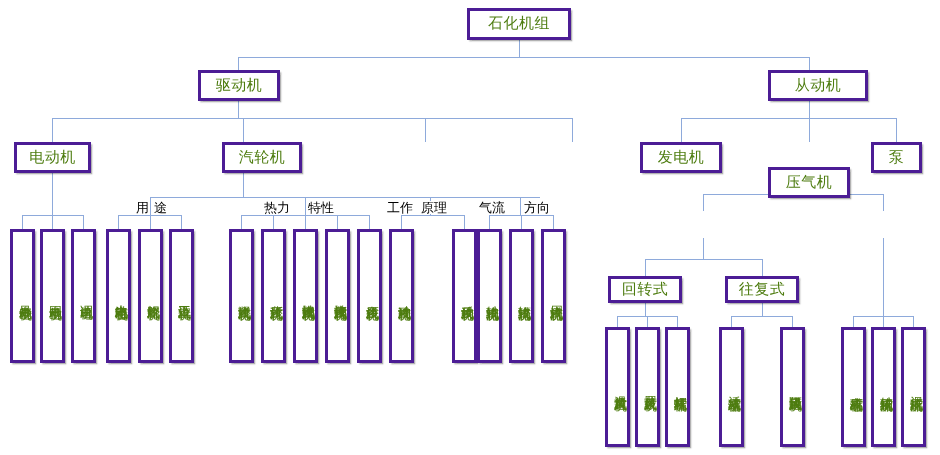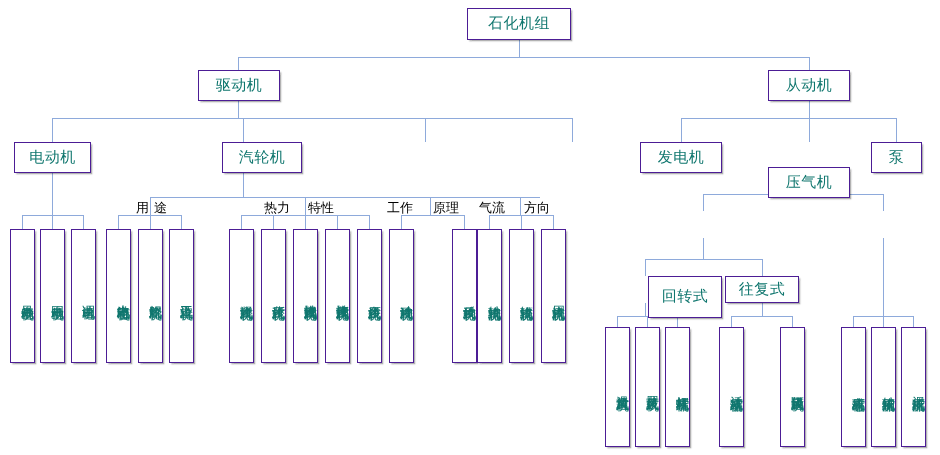--- a/index.html
+++ b/index.html
@@ -6,27 +6,27 @@
   #stage{
     position:relative;
     width:940px;height:455px;
     background:#ffffff;
     font-family:"Liberation Serif","DejaVu Serif",serif;
     overflow:hidden;
   }
   .node{
     position:absolute;
     box-sizing:border-box;
-    border:1px solid #4c1d95;
+    border:3px solid #4c1d95;
     background:#ffffff;
     box-shadow:1.5px 1.5px 1.5px rgba(0,0,0,0.30);
     display:flex;
     align-items:center;
     justify-content:center;
-    color:#0f766e;
+    color:#4d7c0f;
     line-height:1.04;
     text-align:center;
   }
   .node.h{ font-size:15px; letter-spacing:0.5px; }
   .node.v{
     writing-mode:vertical-rl;
     text-orientation:upright;
     font-size:13px;
     letter-spacing:0.5px;
     padding:5px 0;
@@ -129,35 +129,35 @@
 
   <div class="lnk vt" style="left:883px;top:238px;height:78px;"></div>
   <div class="lnk hz" style="left:853px;top:316px;width:60px;"></div>
   <div class="lnk vt" style="left:853px;top:316px;height:11px;"></div>
   <div class="lnk vt" style="left:883px;top:316px;height:11px;"></div>
   <div class="lnk vt" style="left:913px;top:316px;height:11px;"></div>
 
   <div class="node h" style="left:467px;top:8px;width:104px;height:32px;">石化机组</div>
 
   <div class="node h" style="left:198px;top:70px;width:82px;height:31px;">驱动机</div>
-  <div class="node h" style="left:768px;top:70px;width:82px;height:31px;">从动机</div>
+  <div class="node h" style="left:768px;top:70px;width:100px;height:31px;">从动机</div>
 
   <div class="node h" style="left:14px;top:142px;width:77px;height:31px;">电动机</div>
   <div class="node h" style="left:203px;top:142px;width:80px;height:31px;margin-left:19px;">汽轮机</div>
 
   <div class="node h" style="left:640px;top:142px;width:82px;height:31px;">发电机</div>
   <div class="node h" style="left:768px;top:142px;width:82px;height:31px;margin-top:25px;">压气机</div>
   <div class="node h" style="left:871px;top:142px;width:51px;height:31px;">泵</div>
 
   <div class="cat" style="left:135px;top:201px;">用</div>
   <div class="cat" style="left:153px;top:201px;">途</div>
   <div class="cat" style="left:263px;top:201px;">热力</div>
   <div class="cat" style="left:307px;top:201px;">特性</div>
   <div class="cat" style="left:386px;top:201px;">工作</div>
-  <div class="cat" style="left:432px;top:201px;font-family:Liberation Serif, serif;">原理</div>
+  <div class="cat" style="left:420px;top:201px;font-family:Liberation Serif, serif;">原理</div>
   <div class="cat" style="left:478px;top:201px;">气流</div>
   <div class="cat" style="left:523px;top:201px;">方向</div>
 
   <div class="node v" style="left:10px;top:229px;width:25px;height:134px;">异步电动机</div>
   <div class="node v" style="left:40px;top:229px;width:25px;height:134px;">同步电动机</div>
   <div class="node v" style="left:71px;top:229px;width:25px;height:134px;">调速电机</div>
 
   <div class="node v" style="left:106px;top:229px;width:25px;height:134px;">中心电站汽轮机</div>
   <div class="node v" style="left:138px;top:229px;width:25px;height:134px;">舰船汽轮机</div>
   <div class="node v" style="left:169px;top:229px;width:25px;height:134px;">工业汽轮机</div>
@@ -169,21 +169,21 @@
   <div class="node v" style="left:357px;top:229px;width:25px;height:134px;">多压式汽轮机</div>
 
   <div class="node v" style="left:389px;top:229px;width:25px;height:134px;">冲动式汽轮机</div>
   <div class="node v" style="left:452px;top:229px;width:25px;height:134px;">反动式汽轮机</div>
 
   <div class="node v" style="left:477px;top:229px;width:25px;height:134px;">轴流式汽轮机</div>
   <div class="node v" style="left:509px;top:229px;width:25px;height:134px;">辐流式汽轮机</div>
   <div class="node v" style="left:541px;top:229px;width:25px;height:134px;">周流式汽轮机</div>
 
 
-  <div class="node h" style="left:608px;top:276px;width:74px;height:42px;margin-left:40px;">回转式</div>
+  <div class="node h" style="left:608px;top:276px;width:74px;height:27px;">回转式</div>
   <div class="node h" style="left:725px;top:276px;width:74px;height:27px;">往复式</div>
 
   <div class="node v" style="left:605px;top:327px;width:25px;height:120px;">滑片式通风机</div>
   <div class="node v" style="left:635px;top:327px;width:25px;height:120px;">罗茨式鼓风机</div>
   <div class="node v" style="left:665px;top:327px;width:25px;height:120px;">螺杆式压缩机</div>
 
   <div class="node v" style="left:719px;top:327px;width:25px;height:120px;">活塞式压缩机</div>
   <div class="node v" style="left:780px;top:327px;width:25px;height:120px;">隔膜式通风机</div>
 
   <div class="node v" style="left:841px;top:327px;width:25px;height:120px;">离心式压缩机</div>

